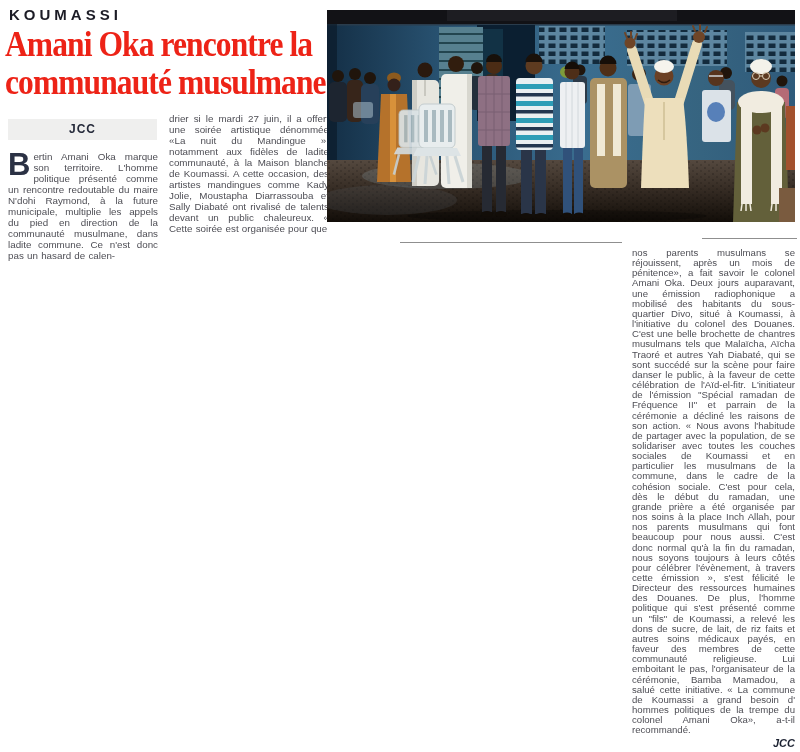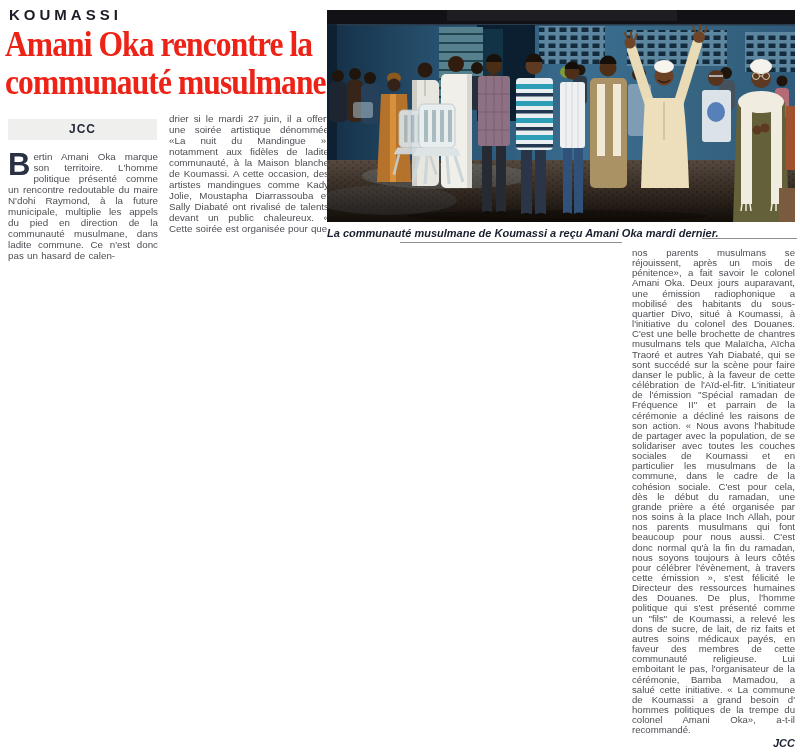--- a/index.html
+++ b/index.html
@@ -325,21 +325,20 @@
             <line x1="0" y1="52" x2="-6" y2="78"></line>
               <line x1="36" y1="52" x2="44" y2="78"></line>
             <line x1="8" y1="52" x2="6" y2="80"></line>
               <line x1="28" y1="52" x2="30" y2="80"></line>
           </g>
         </g>
       </g>
     </svg>
   </div>
 
-  <div class="caption">La communauté musulmane de Koumassi a reçu Amani Oka mardi dernier.</div>
   <div class="rule rule-caption"></div>
   <div class="rule rule-rightcol"></div>
 
   <div class="bodycol col3">
     <span>nos parents musulmans se réjouissent, après un mois de pénitence», a fait savoir le colonel Amani Oka. Deux jours auparavant, une émission radiophonique a mobilisé des habitants du sous-quartier Divo, situé à Koumassi, à l'initiative du colonel des Douanes. C'est une belle brochette de chantres musulmans tels que Malaïcha, Aïcha Traoré et autres Yah Diabaté, qui se sont succédé sur la scène pour faire danser le public, à la faveur de cette célébration de l'Aïd-el-fitr. L'initiateur de l'émission ''Spécial ramadan de Fréquence II" et parrain de la cérémonie a décliné les raisons de son action. « Nous avons l'habitude de partager avec la population, de se solidariser avec toutes les couches sociales de Koumassi et en particulier les musulmans de la commune, dans le cadre de la cohésion sociale. C'est pour cela, dès le début du ramadan, une grande prière a été organisée par nos soins à la place Inch Allah, pour nos parents musulmans qui font beaucoup pour nous aussi. C'est donc normal qu'à la fin du ramadan, nous soyons toujours à leurs côtés pour célébrer l'évènement, à travers cette émission », s'est félicité le Directeur des ressources humaines des Douanes. De plus, l'homme politique qui s'est présenté comme un ''fils" de Koumassi, a relevé les dons de sucre, de lait, de riz faits et autres soins médicaux payés, en faveur des membres de cette communauté religieuse. Lui emboitant le pas, l'organisateur de la cérémonie, Bamba Mamadou, a salué cette initiative. « La commune de Koumassi a grand besoin d' hommes politiques de la trempe du colonel Amani Oka», a-t-il recommandé.</span>
     <div class="signature">JCC</div>
   </div>
 
 </div>
 

